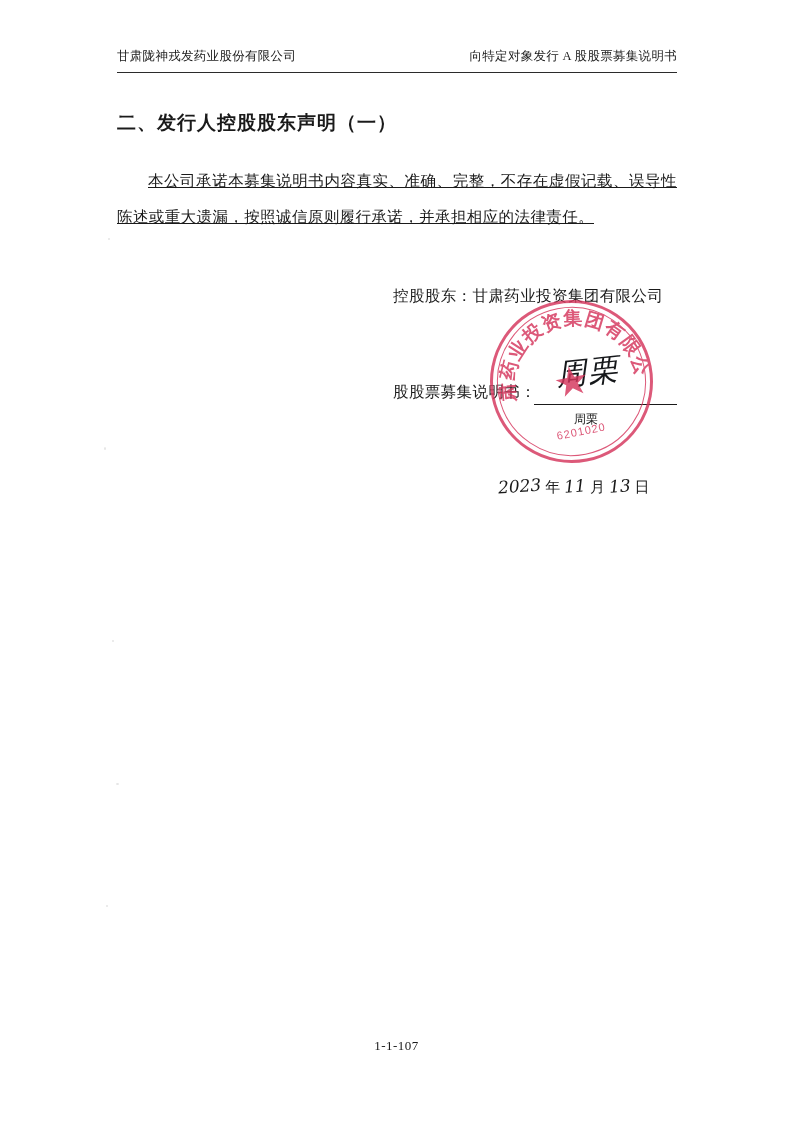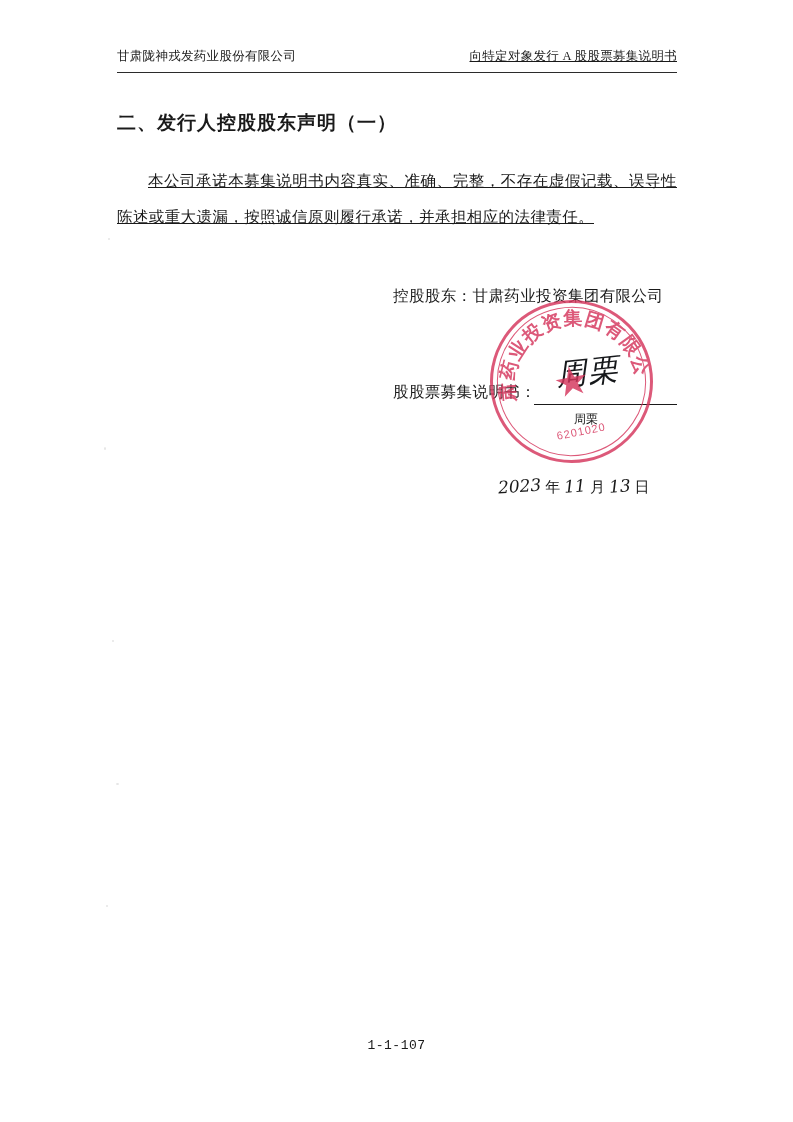--- a/index.html
+++ b/index.html
@@ -24,21 +24,21 @@
     top: 48px;
     left: 117px;
     width: 560px;
     display: flex;
     justify-content: space-between;
     align-items: baseline;
     font-size: 12.5px;
     letter-spacing: 0.3px;
   }
   .header .hdr-left { white-space: nowrap; }
-  .header .hdr-right { white-space: nowrap; text-decoration: underline; }
+  .header .hdr-right { white-space: nowrap; }
   .header-rule {
     position: absolute;
     top: 72px;
     left: 117px;
     width: 560px;
     height: 0;
     border-top: 1px solid #2b2b2b;
   }
 
   
@@ -189,21 +189,20 @@
 
   
   .footer {
     position: absolute;
     top: 1038px;
     left: 0;
     width: 100%;
     text-align: center;
     font-size: 13px;
     letter-spacing: 0.5px;
-    font-family: Liberation Mono, monospace;
   }
 
   
   .speck {
     position: absolute;
     background: #cfcfcf;
     border-radius: 50%;
     opacity: .55;
   }
 </style>

